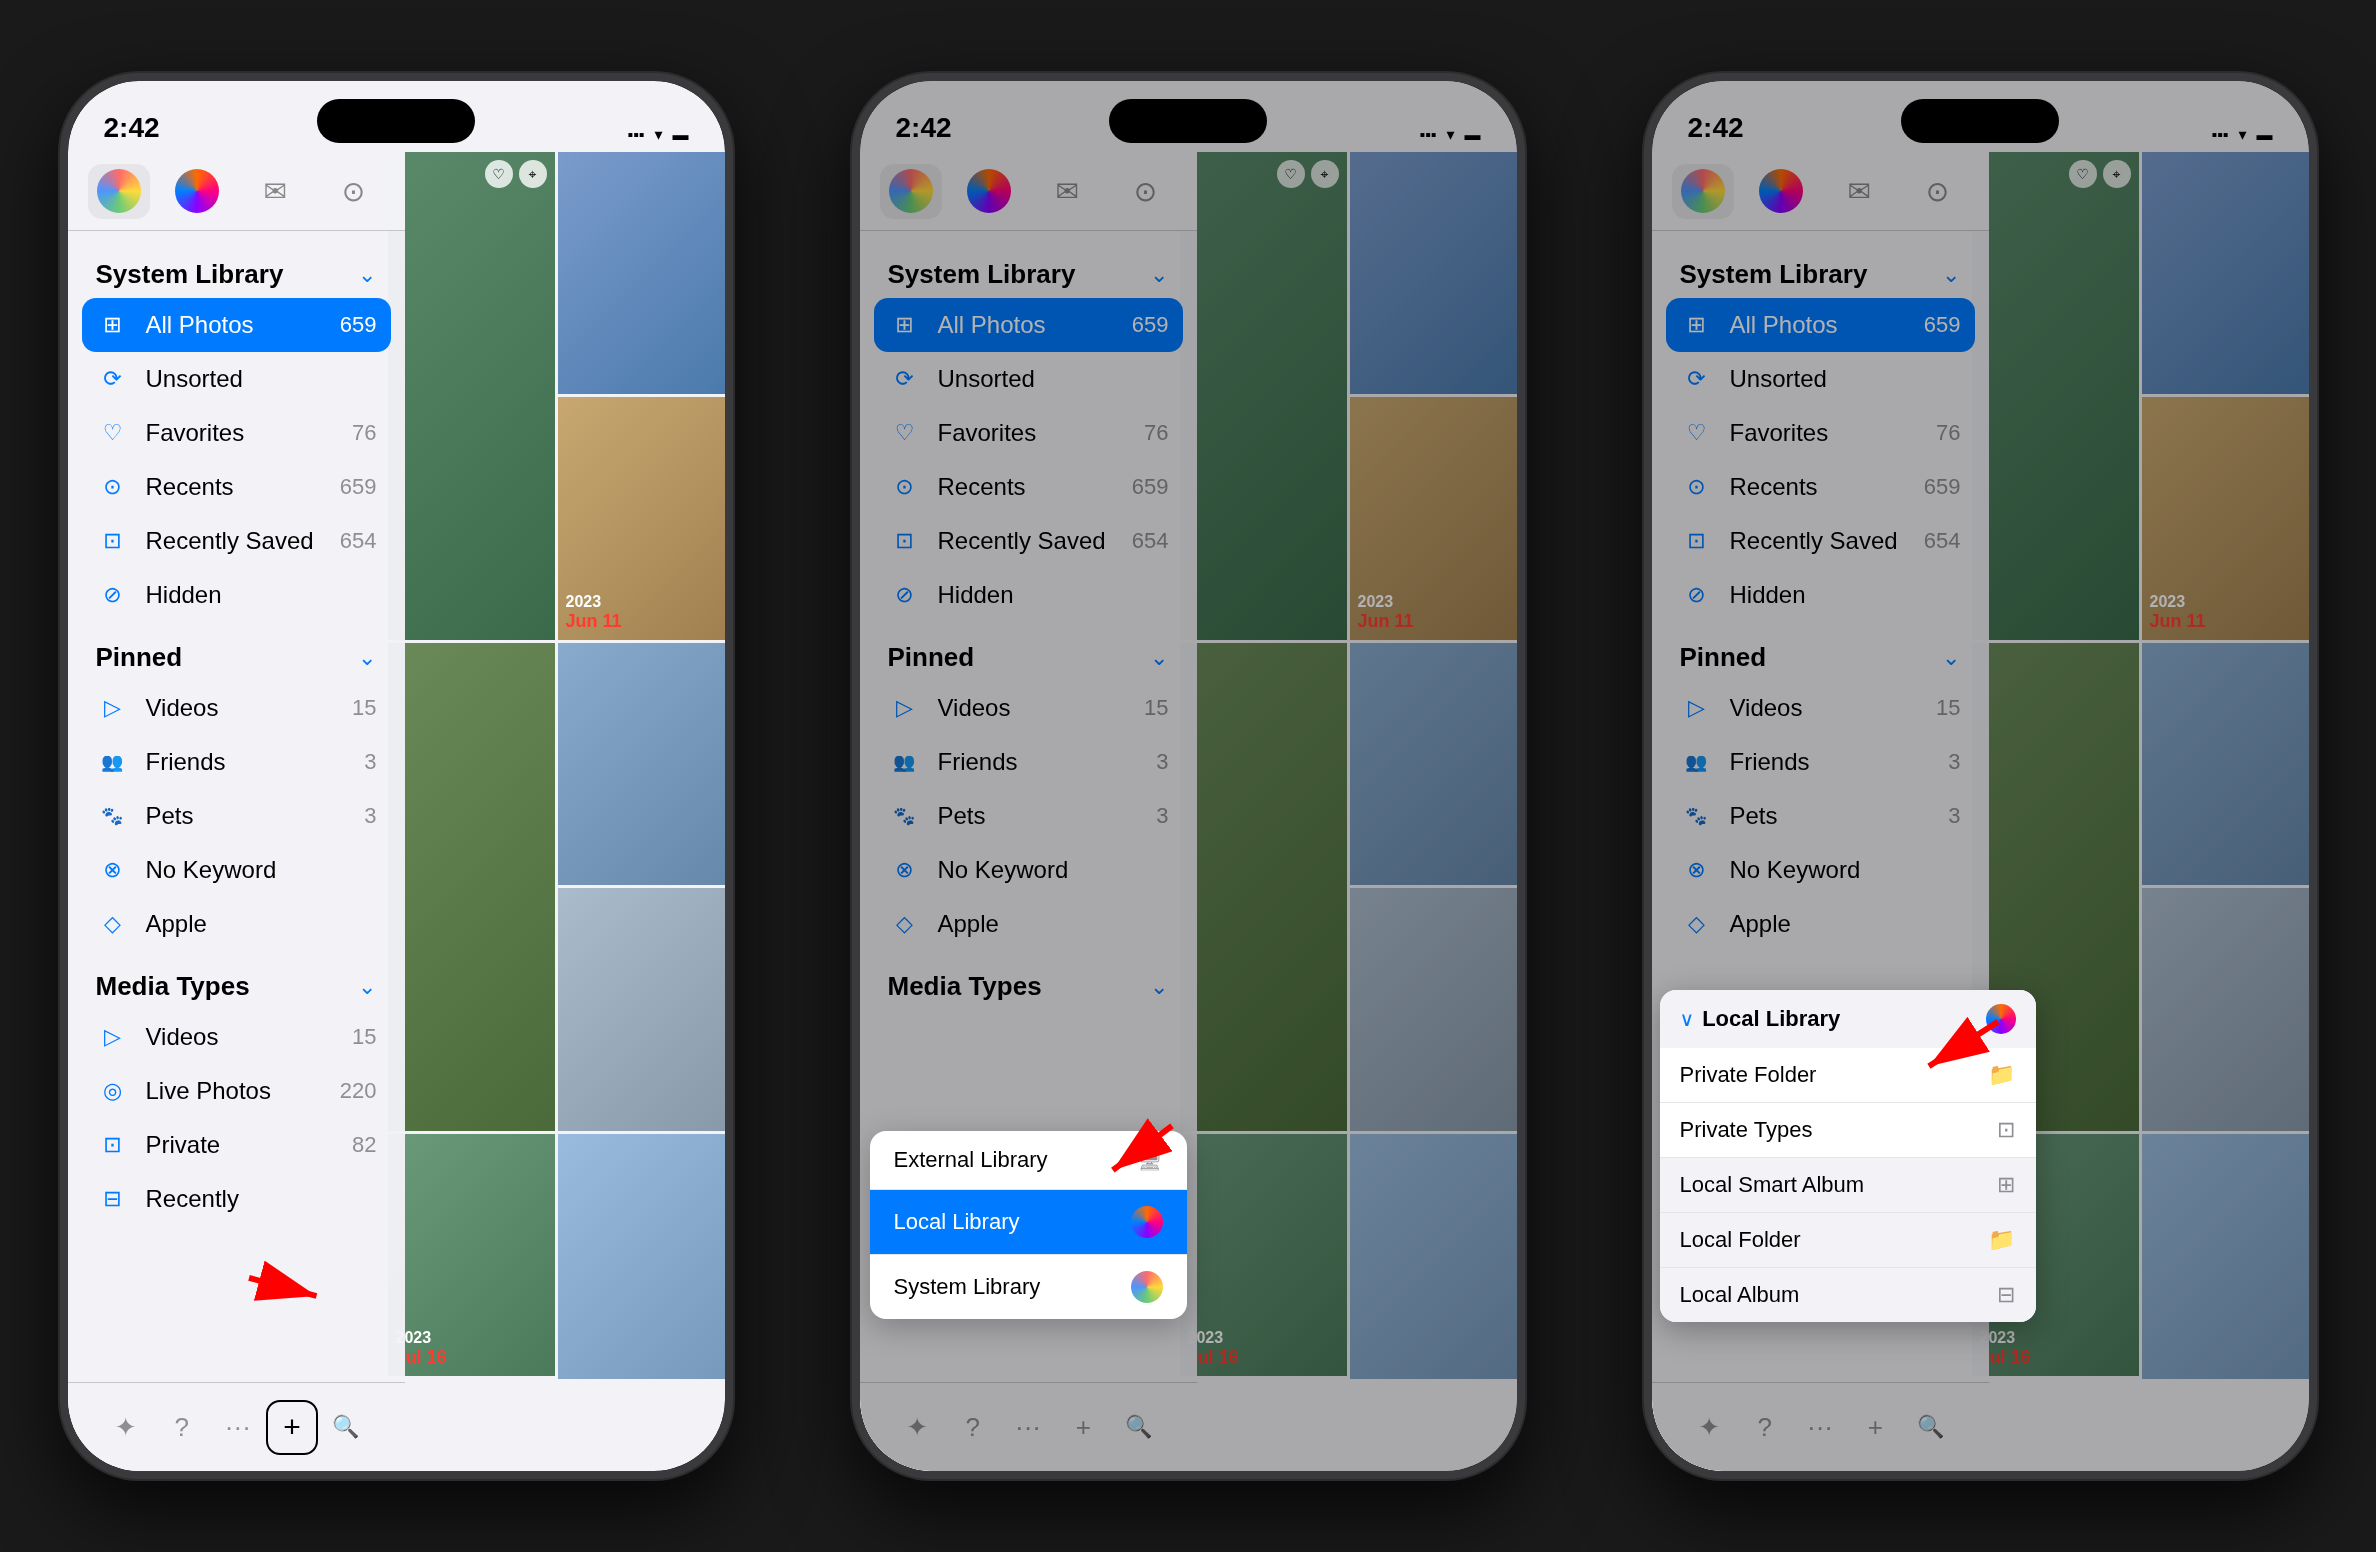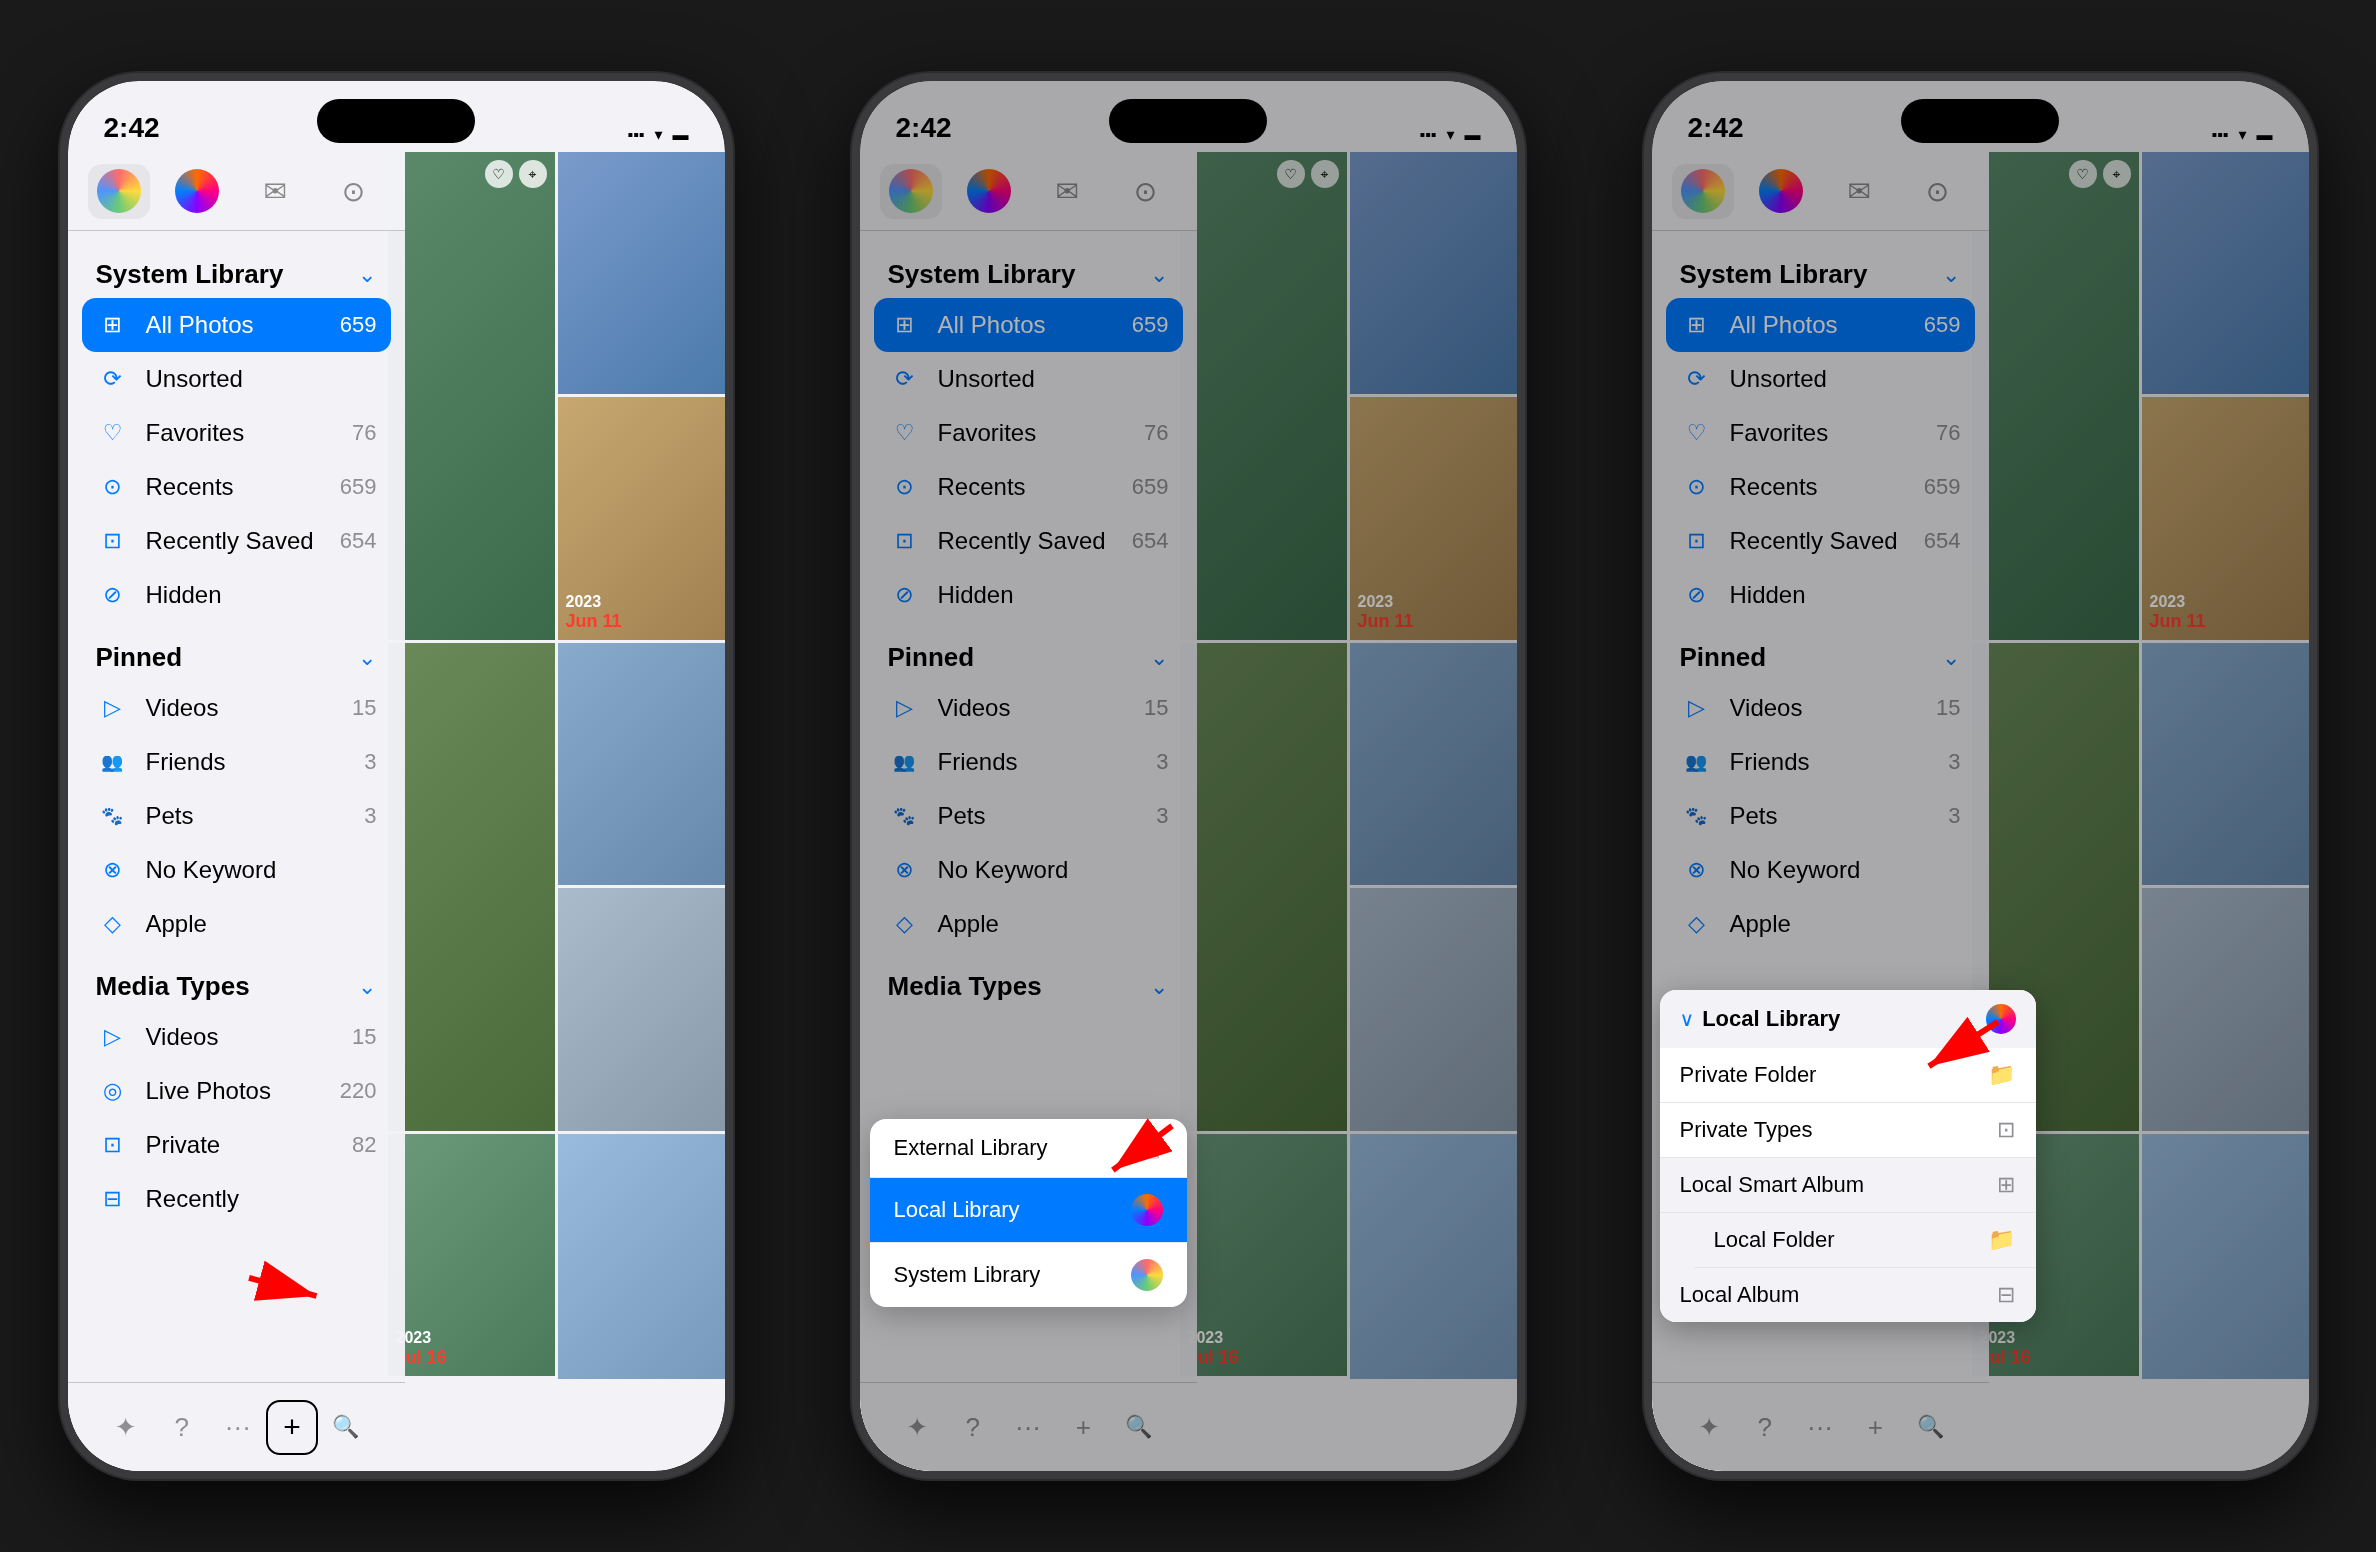--- a/index.html
+++ b/index.html
@@ -641,21 +641,21 @@
           <div class="bottom-btn">✦</div>
           <div class="bottom-btn">?</div>
           <div class="bottom-btn">···</div>
           <div class="bottom-btn" style="font-size:26px;color:#8e8e93;">+</div>
           <div class="bottom-btn" style="font-size:22px;">🔍</div>
         </div>
       </div>
 
       <div class="dim-overlay"></div>
 
-      <div class="dropdown-popup" style="bottom:164px;left:10px;width:317px;">
+      <div class="dropdown-popup" style="bottom:152px;left:10px;width:317px;">
         <div class="dropdown-item">
           <span>External Library</span>
           <span style="font-size:20px;color:#8e8e93;">🖥</span>
         </div>
         <div class="dropdown-item highlighted">
           <span>Local Library</span>
           <div style="width:32px;height:32px;border-radius:50%;background:conic-gradient(from 0deg, #ff6b00, #ff0080, #8b00ff, #0080ff, #ff6b00);"></div>
         </div>
         <div class="dropdown-item">
           <span>System Library</span>
@@ -817,21 +817,21 @@
           <span style="font-size:22px;color:#8e8e93;">📁</span>
         </div>
         <div class="expanded-dropdown-item">
           <span>Private Types</span>
           <span style="font-size:22px;color:#8e8e93;">⊡</span>
         </div>
         <div class="expanded-dropdown-item" style="background:#f2f2f7;">
           <span>Local Smart Album</span>
           <span style="font-size:22px;color:#8e8e93;">⊞</span>
         </div>
-        <div class="expanded-dropdown-item" style="background:#f2f2f7;margin-left:34px;">
+        <div class="expanded-dropdown-item" style="background:#f2f2f7;">
           <span>Local Folder</span>
           <span style="font-size:22px;color:#8e8e93;">📁</span>
         </div>
         <div class="expanded-dropdown-item" style="background:#f2f2f7;border-bottom:none;">
           <span>Local Album</span>
           <span style="font-size:22px;color:#8e8e93;">⊟</span>
         </div>
       </div>
 
       <div style="position:absolute;bottom:386px;left:257px;z-index:400;">

